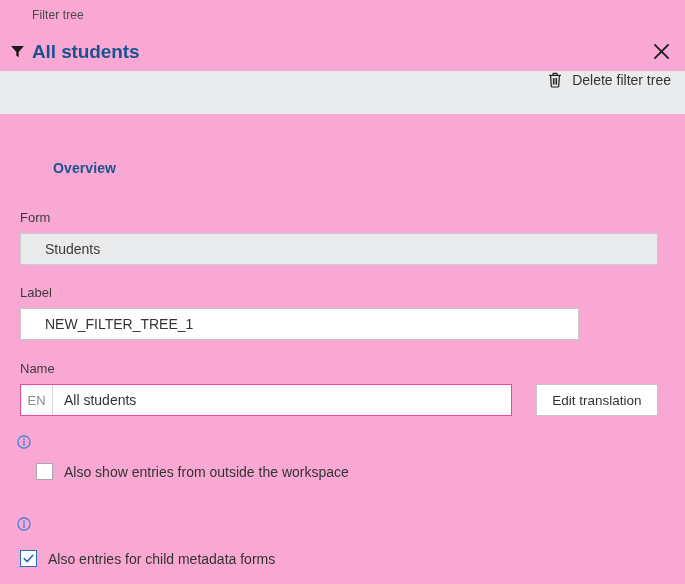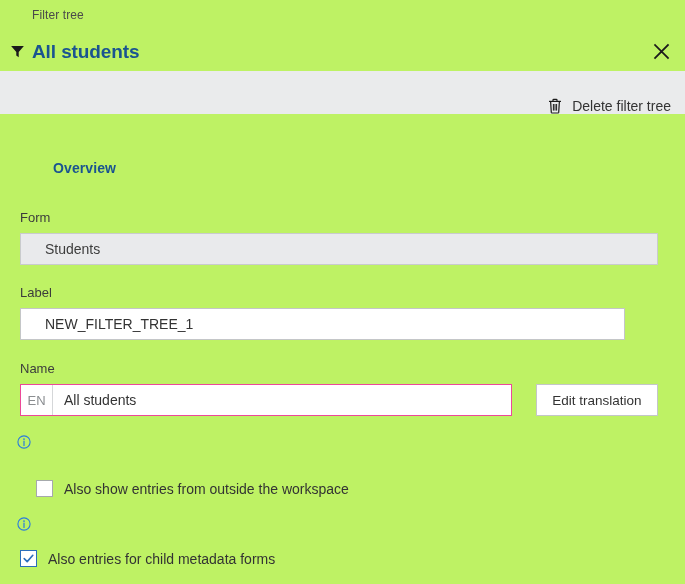--- a/index.html
+++ b/index.html
@@ -11,21 +11,21 @@
     height: 584px;
     background: #ffffff;
     font-family: "Liberation Sans", sans-serif;
     color: #333333;
     overflow: hidden;
   }
   .panel {
     position: relative;
     width: 685px;
     height: 584px;
-    background: #bef264;
+    background: #f9a8d4;
   }
 
   
   .breadcrumb {
     position: absolute;
     left: 32px;
     top: 8px;
     font-size: 12px;
     color: #4a4a4a;
     letter-spacing: .1px;
@@ -71,21 +71,21 @@
 
   
   .toolbar {
     position: absolute;
     left: 0;
     top: 71px;
     width: 685px;
     height: 43px;
     background: #eaebec;
     display: flex;
-    align-items: flex-end;
+    align-items: flex-start;
     justify-content: flex-end;
   }
   .toolbar-action {
     display: flex;
     align-items: center;
     margin-right: 14px;
     cursor: pointer;
     font-size: 14px;
     color: #333333;
   }
@@ -277,21 +277,21 @@
     <div class="fld" style="top:96px;">
       <div class="field-label">Form</div>
     </div>
     <div class="fld input-box readonly" style="top:119px; width:638px;">
       <span>Students</span>
     </div>
 
     <div class="fld" style="top:171px;">
       <div class="field-label">Label</div>
     </div>
-    <div class="fld input-box" style="top:194px; width:605px;">
+    <div class="fld input-box" style="top:194px; width:559px;">
       <span>NEW_FILTER_TREE_1</span>
     </div>
 
     <div class="fld" style="top:247px;">
       <div class="field-label">Name</div>
     </div>
     <div class="name-row">
       <div class="name-input-wrap">
         <span class="lang-prefix">EN</span>
         <span class="name-value">All students</span>
@@ -301,21 +301,21 @@
       </div>
     </div>
 
     <span class="info-icon" style="top:321px;">
       <svg width="14" height="14" viewBox="0 0 14 14" aria-hidden="true">
         <circle cx="7" cy="7" r="6.1" fill="none" stroke="#2a7ade" stroke-width="1.1"></circle>
         <circle cx="7" cy="4.1" r="0.85" fill="#2a7ade"></circle>
         <path d="M7 6.1 V10.4" stroke="#2a7ade" stroke-width="1.2" stroke-linecap="round"></path>
       </svg>
     </span>
-    <div class="check-row" style="top:366px;padding-left:16px;">
+    <div class="check-row" style="top:349px;padding-left:16px;">
       <span class="checkbox"></span>
       <span class="check-label">Also show entries from outside the workspace</span>
     </div>
 
     <span class="info-icon" style="top:403px;">
       <svg width="14" height="14" viewBox="0 0 14 14" aria-hidden="true">
         <circle cx="7" cy="7" r="6.1" fill="none" stroke="#2a7ade" stroke-width="1.1"></circle>
         <circle cx="7" cy="4.1" r="0.85" fill="#2a7ade"></circle>
         <path d="M7 6.1 V10.4" stroke="#2a7ade" stroke-width="1.2" stroke-linecap="round"></path>
       </svg>

